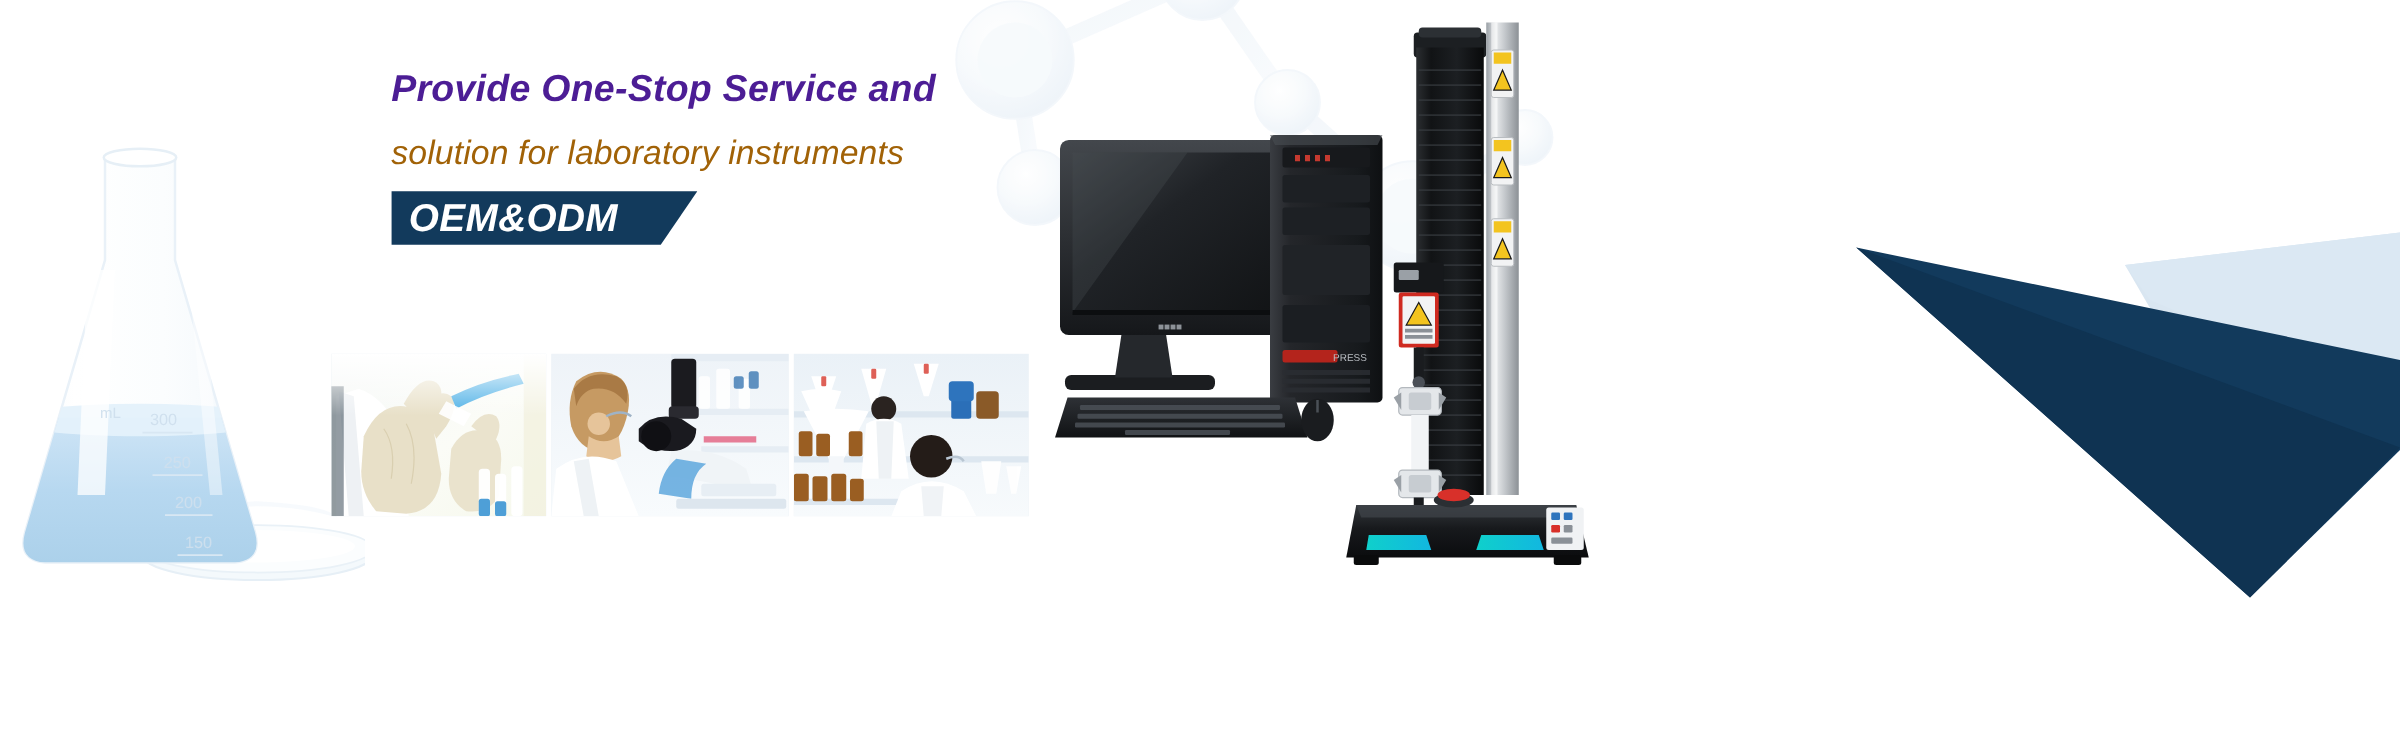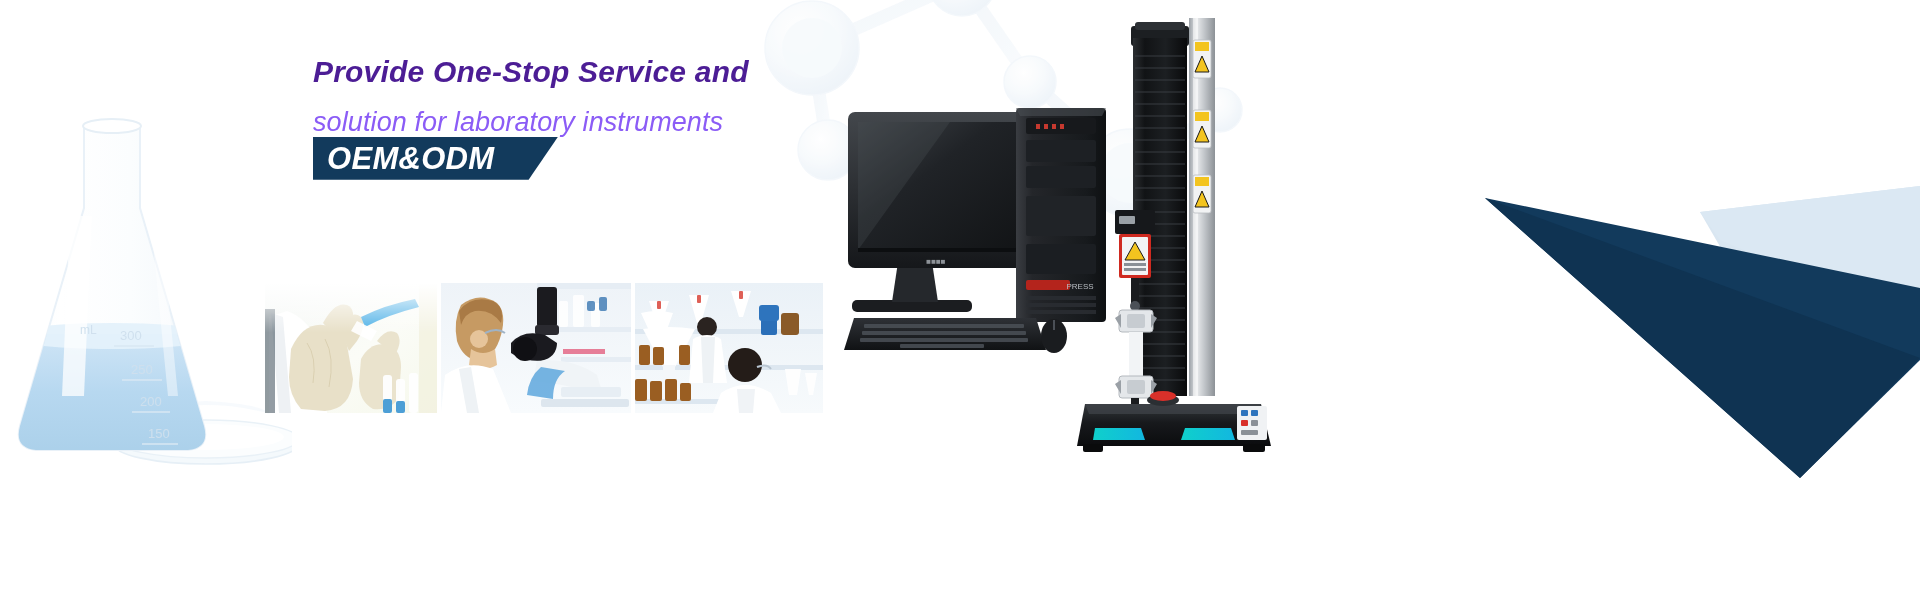--- a/index.html
+++ b/index.html
@@ -20,24 +20,24 @@
   
   .copy{position:absolute;left:313px;top:56px;width:760px;}
   .headline{
     font-size:30px;font-weight:bold;font-style:italic;
     color:#4c1d95;letter-spacing:.2px;line-height:1.05;
     white-space:nowrap;
   }
   .subline{
     margin-top:20px;
     font-size:27px;font-style:italic;font-weight:normal;
-    color:#8b5cf6;letter-spacing:.1px;line-height:1.05;
+    color:#a16207;letter-spacing:.1px;line-height:1.05;
     white-space:nowrap;
   }
-  .badge-wrap{position:relative;margin-top:1px;height:44px;width:250px;padding-left:48px;}
+  .badge-wrap{position:relative;margin-top:17px;height:44px;width:250px;padding-left:48px;}
   .badge-shape{
     position:absolute;left:0;top:0;width:245px;height:43px;
     background:#123a5c;
     clip-path:polygon(0 0, 100% 0, 88% 100%, 0 100%);
   }
   .badge-label{
     position:absolute;left:14px;top:0;height:43px;line-height:43px;
     font-size:31px;font-weight:bold;font-style:italic;color:#ffffff;
     letter-spacing:.3px;white-space:nowrap;
   }

